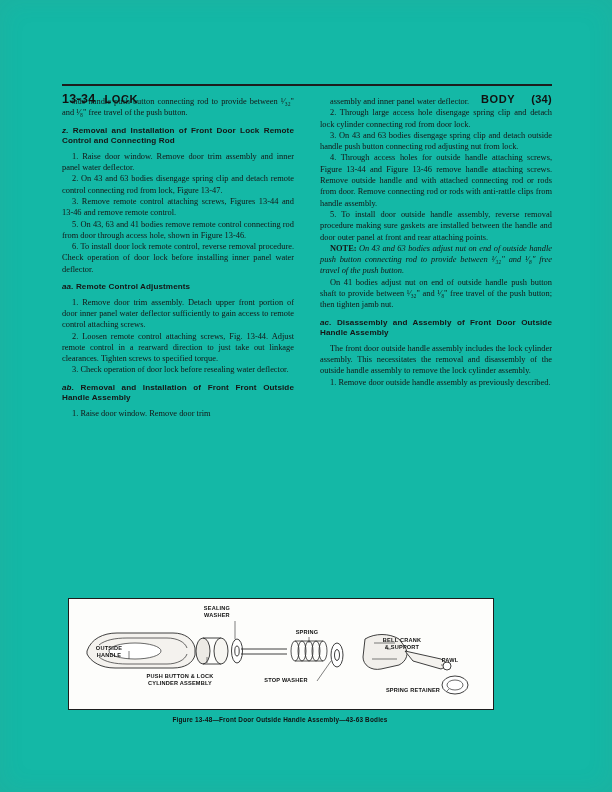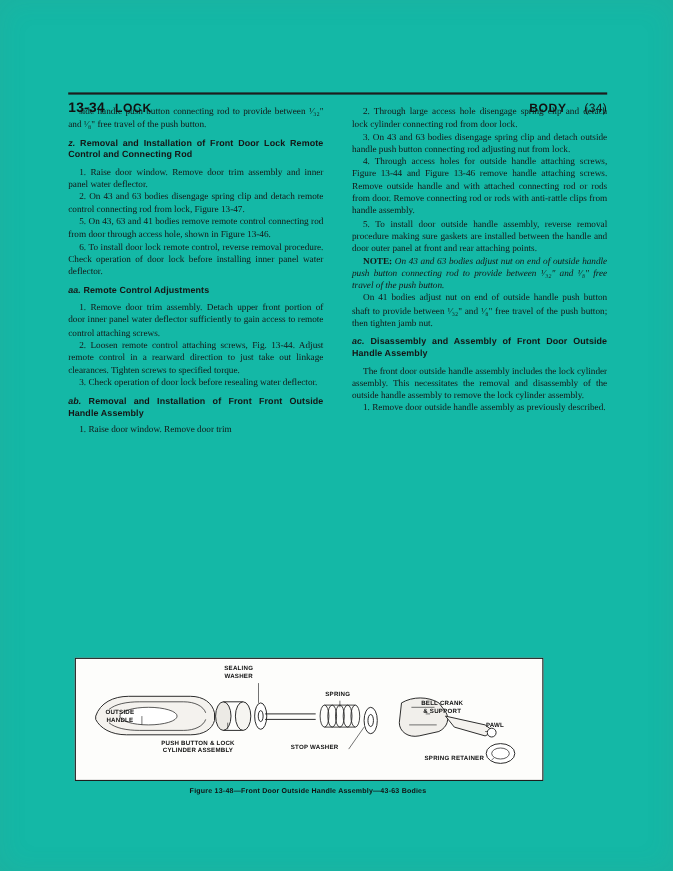--- a/index.html
+++ b/index.html
@@ -56,21 +56,21 @@
   .header .sect {
     font-size: 11px;
     letter-spacing: 0.6px;
   }
   .header .right {
     display: flex;
     align-items: baseline;
     gap: 16px;
   }
   .header .folio {
-    font-weight: normal;
+    font-weight: bold;
     font-size: 11px;
     margin-top: 25px;
   }
 
   .rule {
     position: absolute;
     left: 62px;
     top: 84px;
     width: 490px;
     height: 1.6px;
@@ -177,30 +177,32 @@
   </div>
 
   <div class="rule"></div>
 
   <div class="columns">
     <div class="col" id="col-left">
         <p class="body">side handle push button connecting rod to provide between ¹⁄₃₂" and ¹⁄₈" free travel of the push button.</p>
         <div class="subhead"><span class="lead">z.</span> <span>Removal and Installation of Front Door Lock Remote Control and Connecting Rod</span></div>
         <p class="body">1. Raise door window. Remove door trim assembly and inner panel water deflector.</p>
         <p class="body">2. On 43 and 63 bodies disengage spring clip and detach remote control connecting rod from lock, Figure 13-47.</p>
+        <p class="body">3. Remove remote control attaching screws, Figures 13-44 and 13-46 and remove remote control.</p>
         <p class="body">5. On 43, 63 and 41 bodies remove remote control connecting rod from door through access hole, shown in Figure 13-46.</p>
         <p class="body">6. To install door lock remote control, reverse removal procedure. Check operation of door lock before installing inner panel water deflector.</p>
         <div class="subhead"><span class="lead">aa.</span> <span>Remote Control Adjustments</span></div>
         <p class="body">1. Remove door trim assembly. Detach upper front portion of door inner panel water deflector sufficiently to gain access to remote control attaching screws.</p>
         <p class="body">2. Loosen remote control attaching screws, Fig. 13-44. Adjust remote control in a rearward direction to just take out linkage clearances. Tighten screws to specified torque.</p>
         <p class="body">3. Check operation of door lock before resealing water deflector.</p>
         <div class="subhead"><span class="lead">ab.</span> <span>Removal and Installation of Front Front Outside Handle Assembly</span></div>
         <p class="body">1. Raise door window. Remove door trim</p>
       </div>
     <div class="col" id="col-right">
+        <p class="body">assembly and inner panel water deflector.</p>
         <p class="body">2. Through large access hole disengage spring clip and detach lock cylinder connecting rod from door lock.</p>
         <p class="body">3. On 43 and 63 bodies disengage spring clip and detach outside handle push button connecting rod adjusting nut from lock.</p>
         <p class="body">4. Through access holes for outside handle attaching screws, Figure 13-44 and Figure 13-46 remove handle attaching screws. Remove outside handle and with attached connecting rod or rods from door. Remove connecting rod or rods with anti-rattle clips from handle assembly.</p>
         <p class="body">5. To install door outside handle assembly, reverse removal procedure making sure gaskets are installed between the handle and door outer panel at front and rear attaching points.</p>
         <p class="body note"><b>NOTE:</b> <span>On 43 and 63 bodies adjust nut on end of outside handle push button connecting rod to provide between ¹⁄₃₂" and ¹⁄₈" free travel of the push button.</span></p>
         <p class="body">On 41 bodies adjust nut on end of outside handle push button shaft to provide between ¹⁄₃₂" and ¹⁄₈" free travel of the push button; then tighten jamb nut.</p>
         <div class="subhead"><span class="lead">ac.</span> <span>Disassembly and Assembly of Front Door Outside Handle Assembly</span></div>
         <p class="body">The front door outside handle assembly includes the lock cylinder assembly. This necessitates the removal and disassembly of the outside handle assembly to remove the lock cylinder assembly.</p>
         <p class="body">1. Remove door outside handle assembly as previously described.</p>
       </div>

